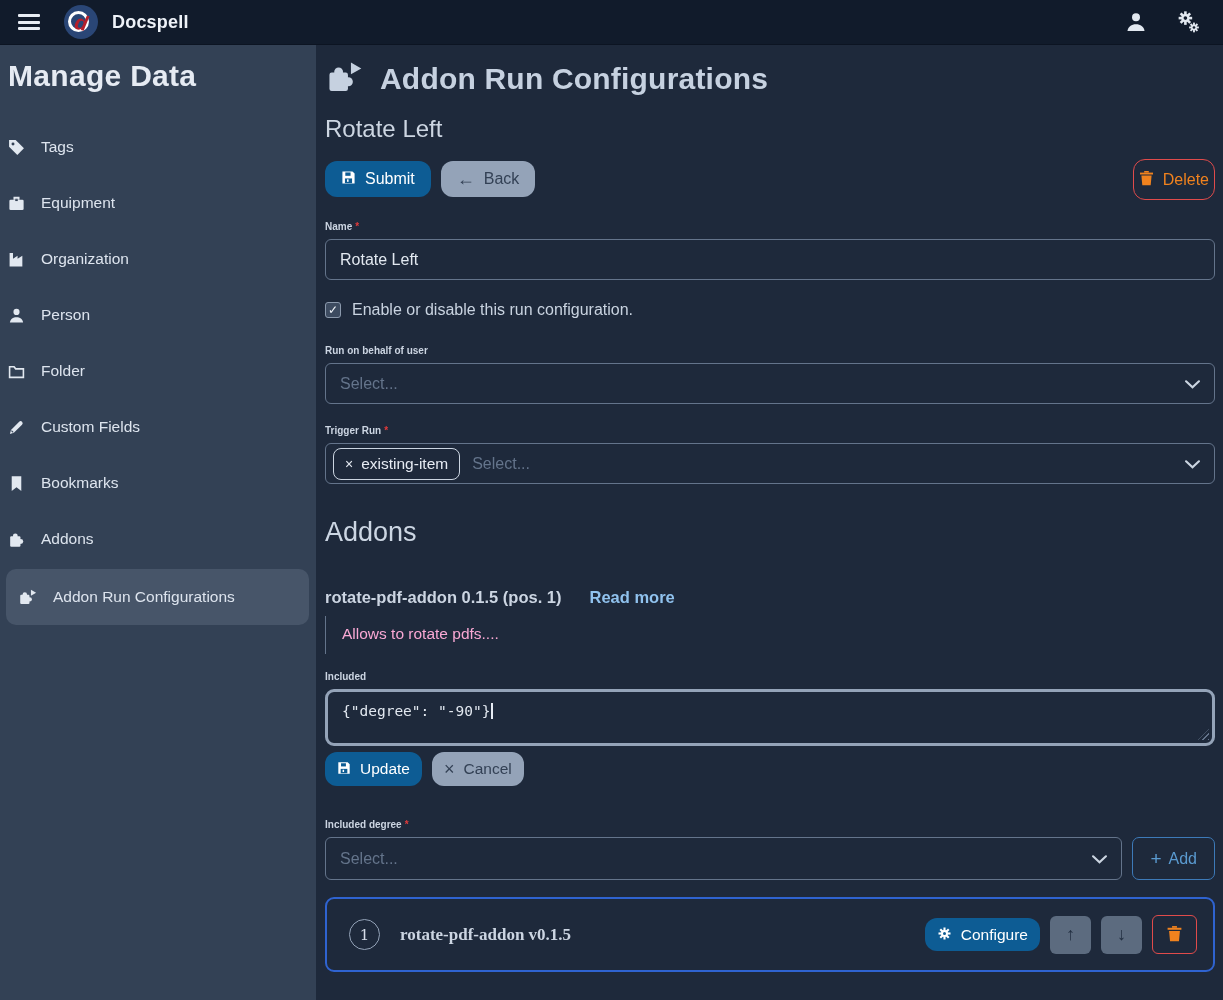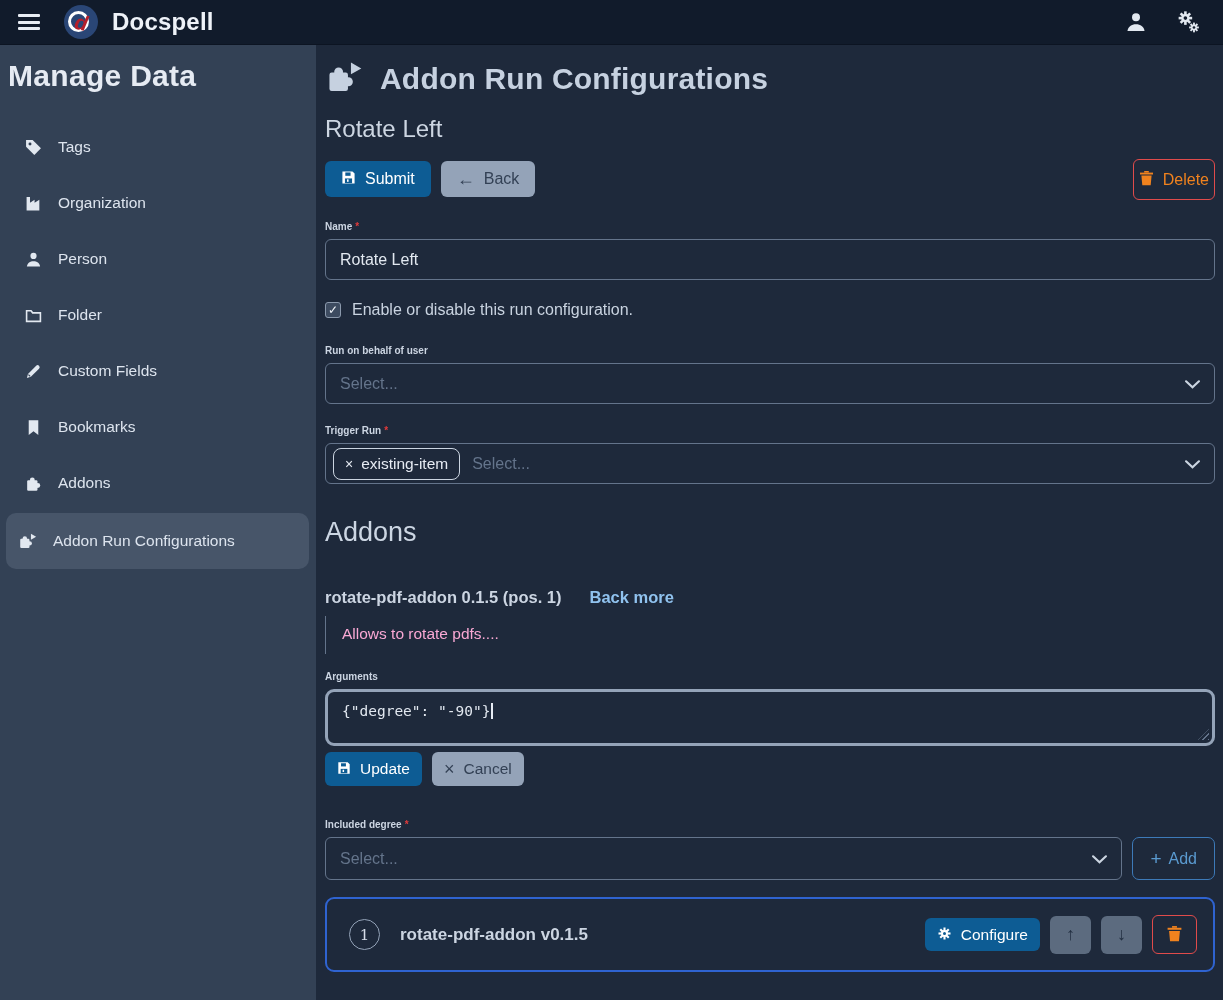--- a/index.html
+++ b/index.html
@@ -24,42 +24,42 @@
   html,body{width:1223px;height:1000px;overflow:hidden;}
   body{background:var(--main-bg);font-family:"Liberation Sans",sans-serif;color:var(--text);}
 
   
   .navbar{height:45px;background:var(--navbar-bg);display:flex;align-items:center;padding:0 18px;border-bottom:1px solid #0c1422;}
   .hamburger{width:22px;height:16px;display:flex;flex-direction:column;justify-content:space-between;cursor:pointer;}
   .hamburger span{height:3px;background:#e8edf4;border-radius:1px;}
   .logo{width:34px;height:34px;border-radius:50%;background:#2a4676;margin-left:24px;position:relative;display:flex;align-items:center;justify-content:center;}
   .logo .ring{position:absolute;width:21px;height:21px;border:3.5px solid #fff;border-radius:50%;left:4px;top:6px;}
   .logo .d{position:relative;color:#b51e2a;font-weight:bold;font-size:21px;font-style:italic;transform:rotate(12deg);line-height:1;}
-  .brand{font-weight:bold;font-size:24px;color:#eef2f8;margin-left:14px;letter-spacing:.2px;}
+  .brand{font-weight:bold;font-size:18px;color:#eef2f8;margin-left:14px;letter-spacing:.2px;}
   .nav-spacer{flex:1;}
   .nav-icon-btn{width:34px;height:34px;display:flex;align-items:center;justify-content:center;margin-left:18px;cursor:pointer;}
 
   
   .content{display:flex;height:982px;}
   .sidebar{width:316px;background:var(--sidebar-bg);padding:10px 0 0 0;flex-shrink:0;}
   .sidebar-title{font-size:30px;font-weight:bold;color:#e6ebf3;padding:4px 0 10px 8px;letter-spacing:.3px;}
   .nav-list{margin-top:16px;}
-  .nav-item{height:56px;display:flex;align-items:center;padding-left:23px;gap:15px;font-size:15.5px;color:#dde4ee;cursor:pointer;}
+  .nav-item{height:56px;display:flex;align-items:center;padding-left:6px;gap:15px;font-size:15.5px;color:#dde4ee;cursor:pointer;}
   .nav-item .nav-icon{width:20px;display:flex;justify-content:center;color:#e2e8f0;}
   .nav-item.active{background:var(--active-bg);border-radius:10px;margin:2px 7px 0 6px;padding-left:12px;}
 
   .main{flex:1;padding:14px 8px 0 9px;position:relative;}
 
   
   .page-header{display:flex;align-items:center;gap:15px;margin-bottom:16px;}
   .page-header h1{font-size:30px;font-weight:bold;color:#c6d1e0;letter-spacing:.2px;}
   .subtitle{font-size:24px;font-weight:400;color:#cdd6e2;margin:4px 0 18px 0;}
 
   
-  .btn{display:inline-flex;align-items:center;gap:9px;border:none;border-radius:6px;font-size:16px;font-family:inherit;padding:9px 16px;cursor:pointer;line-height:1;}
+  .btn{display:inline-flex;align-items:center;gap:9px;border:none;border-radius:12px;font-size:16px;font-family:inherit;padding:9px 16px;cursor:pointer;line-height:1;}
   .btn-primary{background:var(--primary);color:#fff;}
   .btn-secondary{background:var(--secondary);color:var(--secondary-text);}
   .btn-danger{background:transparent;border:1px solid var(--danger-border);color:var(--orange);padding:10px 5px;}
   .btn-row{display:flex;gap:10px;margin-bottom:24px;position:relative;}
   .btn-row .btn-danger{position:absolute;right:0;top:-2px;}
   .glyph{font-size:17px;line-height:1;}
   .btn-secondary .glyph{font-size:18px;}
 
   
   .field-label{font-size:10px;font-weight:bold;color:#ccd5e2;margin-bottom:7px;}
@@ -89,21 +89,21 @@
   .args-btn-row{display:flex;gap:10px;margin-top:6px;}
   .btn-sm{font-size:15.5px;padding:8px 12px;}
 
   .included{margin-top:33px;}
   .included-row{display:flex;gap:10px;}
   .included-row .select{flex:1;}
   .btn-add{background:transparent;border:1px solid #3d7ab8;color:#5a9ad0;height:43px;padding:0 17px;font-size:16px;border-radius:7px;display:inline-flex;align-items:center;gap:7px;cursor:pointer;font-family:inherit;}
 
   .addon-row{margin-top:17px;border:2px solid var(--row-border);border-radius:9px;padding:16px;display:flex;align-items:center;}
   .pos-circle{width:31px;height:31px;border:1.5px solid var(--secondary);border-radius:50%;display:flex;align-items:center;justify-content:center;font-size:15px;color:#d6dde8;font-family:"DejaVu Serif",serif;flex-shrink:0;margin-left:6px;}
-  .addon-row-name{font-size:17px;font-weight:bold;color:#ccd5e2;margin-left:20px;flex:1;}
+  .addon-row-name{font-size:17px;font-weight:bold;color:#ccd5e2;margin-left:20px;flex:1;font-family:Liberation Serif, serif;}
   .addon-row-actions{display:flex;gap:10px;align-items:center;}
   .btn-arrow{width:41px;height:38px;background:#5c6b7f;color:#222f41;border:none;border-radius:6px;font-size:18px;cursor:pointer;display:flex;align-items:center;justify-content:center;font-family:inherit;}
   .btn-trash{width:45px;height:39px;background:transparent;border:1px solid var(--danger-border);border-radius:6px;display:flex;align-items:center;justify-content:center;cursor:pointer;}
 </style>
 </head>
 <body>
 
 <div class="navbar">
   <div class="hamburger">
       <span></span>
@@ -153,20 +153,30 @@
       <div class="nav-item">
         <span class="nav-icon">
           <svg width="17" height="17" viewBox="0 0 16 16" fill="currentColor">
               <path d="M1 1h6.2L15 8.8 8.8 15 1 7.2z"></path>
               <circle cx="4.7" cy="4.7" r="1.4" fill="#334155"></circle>
             </svg>
         </span>
         <span class="nav-label">Tags</span>
       </div>
 
+      <div class="nav-item">
+        <span class="nav-icon">
+          <svg width="17" height="17" viewBox="0 0 16 16">
+              <rect x="1.3" y="4.5" width="13.4" height="9.7" rx="1.2" fill="currentColor"></rect>
+              <path d="M6 4.5V2.6h4v1.9" fill="none" stroke="currentColor" stroke-width="1.7"></path>
+              <rect x="6.8" y="4.5" width="2.4" height="1.2" fill="#334155"></rect>
+            </svg>
+        </span>
+        <span class="nav-label">Equipment</span>
+      </div>
 
       <div class="nav-item">
         <span class="nav-icon">
           <svg width="17" height="17" viewBox="0 0 16 16" fill="currentColor">
               <path d="M1.5 14.5V1.8h3.2v5.4L9 4.4v3l4.5-3v10.1z"></path>
             </svg>
         </span>
         <span class="nav-label">Organization</span>
       </div>
 
@@ -319,25 +329,25 @@
               <path d="M1 1l6 5.5L13 1"></path>
             </svg>
         </span>
       </div>
     </div>
 
     <div class="section-heading">Addons</div>
 
     <div class="addon-title-row">
       <span class="addon-title">rotate-pdf-addon 0.1.5 (pos. 1)</span>
-      <span class="read-more">Back more</span>
+      <span class="read-more">Read more</span>
     </div>
     <div class="addon-desc">Allows to rotate pdfs....</div>
 
-    <div class="field-label">Arguments</div>
+    <div class="field-label">Included</div>
     <div class="args-box">
       <span>{"degree": "-90"}</span><span class="caret"></span>
     </div>
 
     <div class="args-btn-row">
       <button class="btn btn-primary btn-sm">
         <span>
           <svg width="14" height="14" viewBox="0 0 16 16">
               <path d="M1.5 1.5h10.7l2.3 2.3v10.7H1.5z" fill="#fff"></path>
               <rect x="4.2" y="9" width="7.6" height="5" fill="#0d5c94"></rect>

